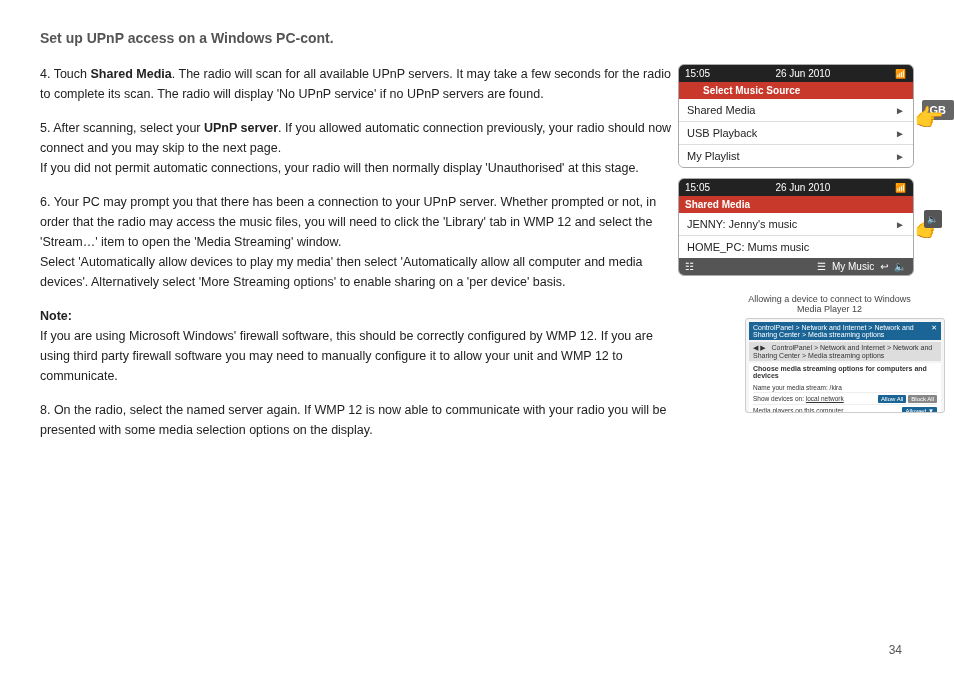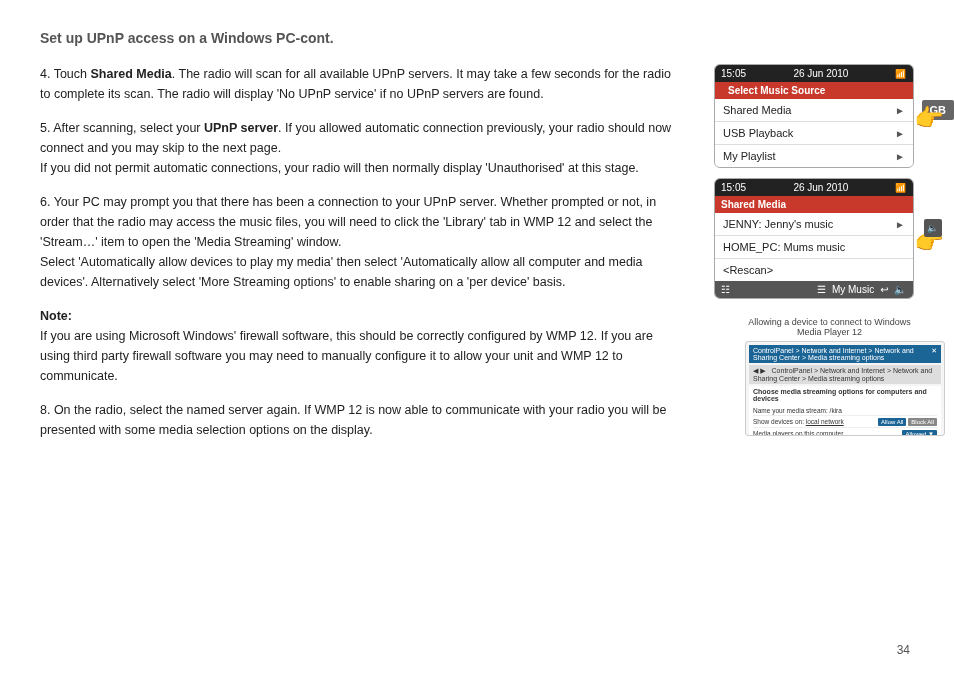--- a/index.html
+++ b/index.html
@@ -52,21 +52,21 @@
       flex-shrink: 0;
       display: flex;
       flex-direction: column;
       align-items: flex-end;
       gap: 0;
       position: relative;
     }
 
     
     .radio-screen {
-      width: 200px;
+      width: 236px;
       background: #e8e8e8;
       border: 1.5px solid #aaa;
       border-radius: 6px;
       overflow: hidden;
       margin-bottom: 4px;
       position: relative;
     }
 
     .screen-header {
       background: #222;
@@ -80,21 +80,21 @@
 
     .screen-header .wifi-icon {
       font-size: 9px;
     }
 
     .screen-title-bar {
       background: #c8392b;
       color: #fff;
       font-size: 10px;
       font-weight: bold;
-      padding: 3px 13px;
+      padding: 3px 24px;
     }
 
     .screen-items {
       background: #fff;
       padding: 0;
     }
 
     .screen-item {
       padding: 5px 8px;
       font-size: 11px;
@@ -220,21 +220,21 @@
       color: #fff;
       font-size: 6px;
       padding: 1px 3px;
       border-radius: 1px;
     }
 
     
     .page-number {
       position: absolute;
       bottom: 16px;
-      right: 44px;
+      right: 52px;
       font-size: 12px;
       color: #555;
     }
 
     strong { font-weight: bold; }
 
     .screen-first-wrapper {
       position: relative;
       margin-bottom: 6px;
     }
@@ -339,23 +339,20 @@
           </div>
           <div class="screen-title-bar2">Shared Media</div>
           <div class="screen-items">
             <div class="screen-item">
               <span>JENNY: Jenny's music</span>
               <span class="arrow">►</span>
             </div>
             <div class="screen-item">
               <span>HOME_PC: Mums music</span>
             </div>
-            <div class="screen-item">
-              <span>&lt;Rescan&gt;</span>
-            </div>
           </div>
           <div class="screen-bottom-bar">
             <span>☷</span>
             <div class="bottom-icons">
               <span>☰</span>
               <span>My Music</span>
               <span>↩</span>
               <span>🔈</span>
             </div>
           </div>

